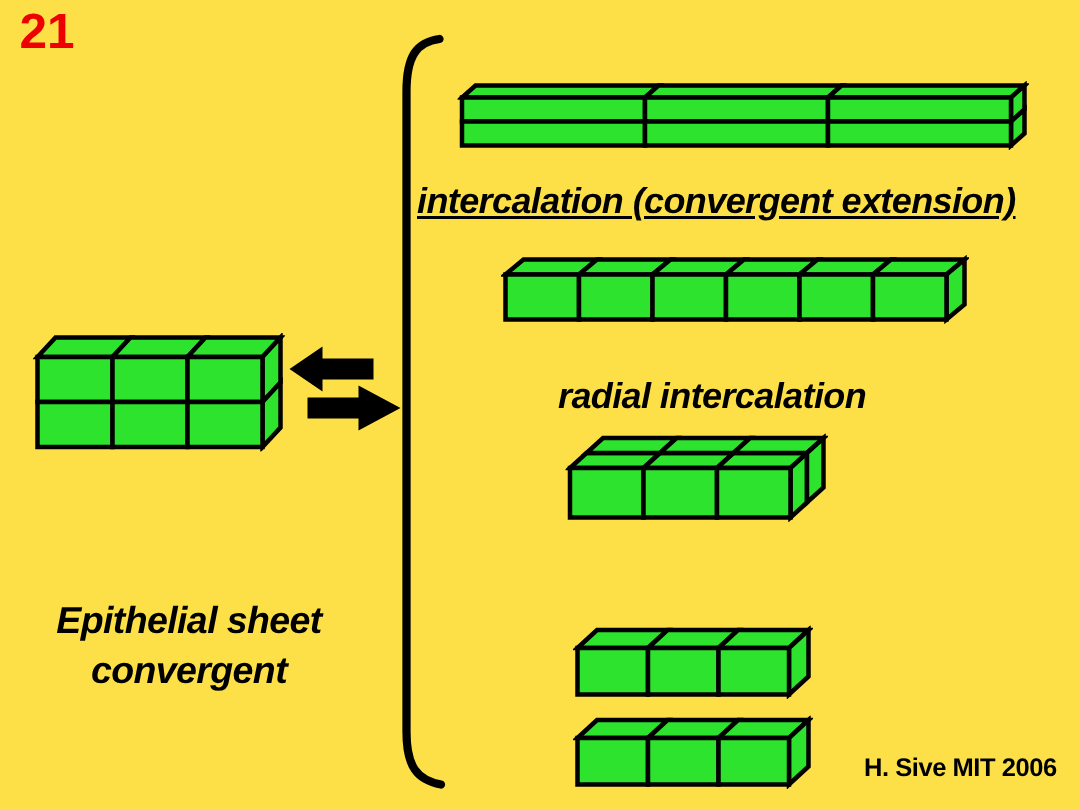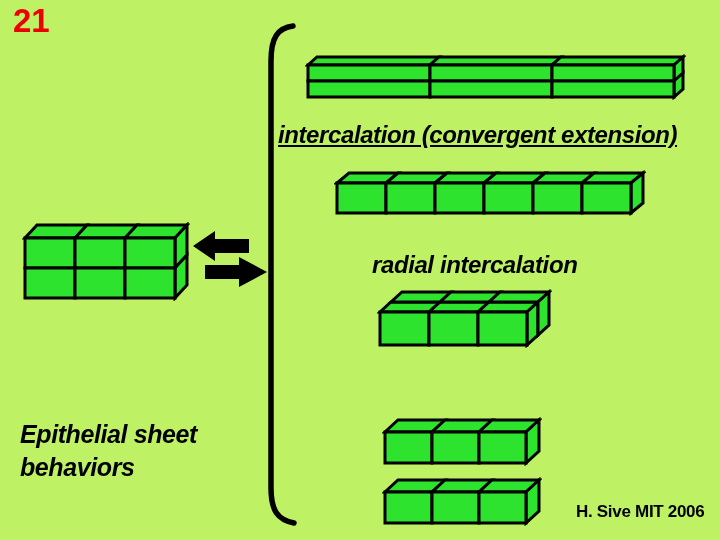--- a/index.html
+++ b/index.html
@@ -21,39 +21,38 @@
     font-size:24px;line-height:1.1;
     letter-spacing:-0.4px;
     white-space:nowrap;
   }
   .t-epiboly{left:301px;top:25px;}
   .t-intercalation{left:278px;top:122px;text-decoration:underline;}
   .t-radial{left:372px;top:252px;}
   .t-delamination{left:388px;top:389px;}
   .caption{
     position:absolute;left:20px;top:398px;width:212px;
-    text-align:left;
+    text-align:center;
     font-weight:bold;font-style:italic;
     font-size:25px;line-height:33px;
     letter-spacing:-0.4px;
-    margin-top:20px;
   }
   .credit{
     position:absolute;left:576px;top:502px;
     font-size:17px;font-weight:bold;letter-spacing:-0.3px;
     white-space:nowrap;
     text-align:center;
   }
   .overlay-svg{position:absolute;left:0;top:0;}
   .cube-block{position:absolute;}
 </style>
 </head>
 <body>
 
-<div class="slide" style="background: #bef264;">
+<div class="slide" style="background: #fde047;">
 
   <div class="slide-number" style="color: rgb(238, 0, 0);">21</div>
 
   <svg class="overlay-svg" width="720" height="540" viewBox="0 0 720 540">
     <path d="M 293 26 C 278 28 271 37 271 61 L 271 488 C 271 511 278 520 294 523" fill="none" stroke="#000000" stroke-width="5.5" stroke-linecap="round"></path>
     <polygon points="193,246 215,231 215,239 249,239 249,253 215,253 215,261" fill="#000000"></polygon>
     <polygon points="205,265 239,265 239,257 267,272 239,287 239,279 205,279" fill="#000000"></polygon>
   </svg>
 
   <svg class="cube-block" width="168" height="79" viewBox="0 0 168 79" style="left: 22px; top: 222px;">
@@ -127,18 +126,18 @@
       <polygon points="3,15 50,15 50,46 3,46" fill="#2de32d" stroke="#000000" stroke-width="3" stroke-linejoin="miter"></polygon>
       <polygon points="50,15 97,15 97,46 50,46" fill="#2de32d" stroke="#000000" stroke-width="3" stroke-linejoin="miter"></polygon>
       <polygon points="97,15 144,15 144,46 97,46" fill="#2de32d" stroke="#000000" stroke-width="3" stroke-linejoin="miter"></polygon>
     </svg>
 
   <div class="behavior-title t-intercalation">intercalation (convergent extension)</div>
   <div class="behavior-title t-radial">radial intercalation</div>
 
   <div class="caption">
     <div>Epithelial sheet</div>
-    <div>behaviors</div>
+    <div>convergent</div>
   </div>
 
   <div class="credit">H. Sive MIT 2006</div>
 
 </div>
 
 </body></html>

